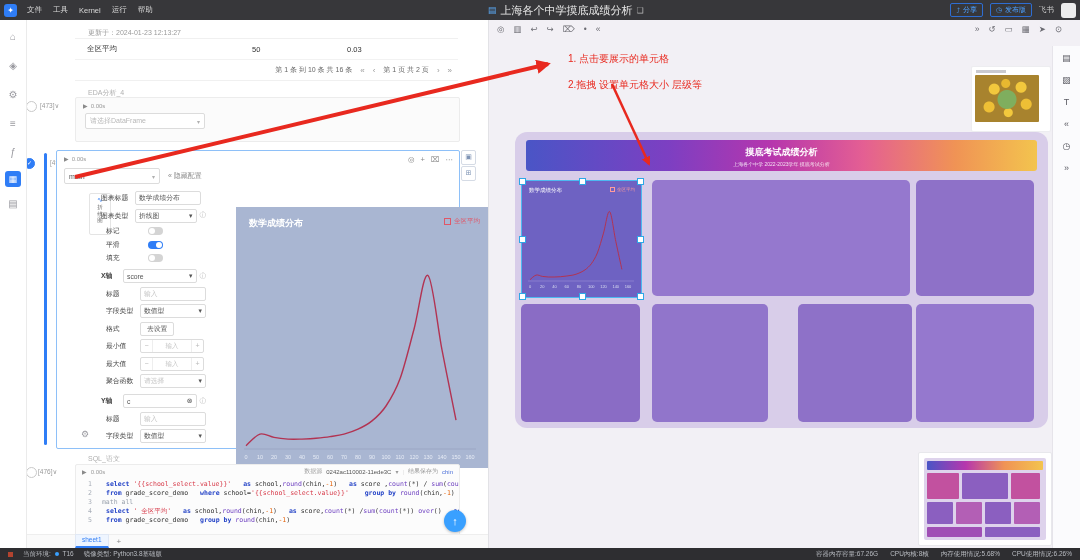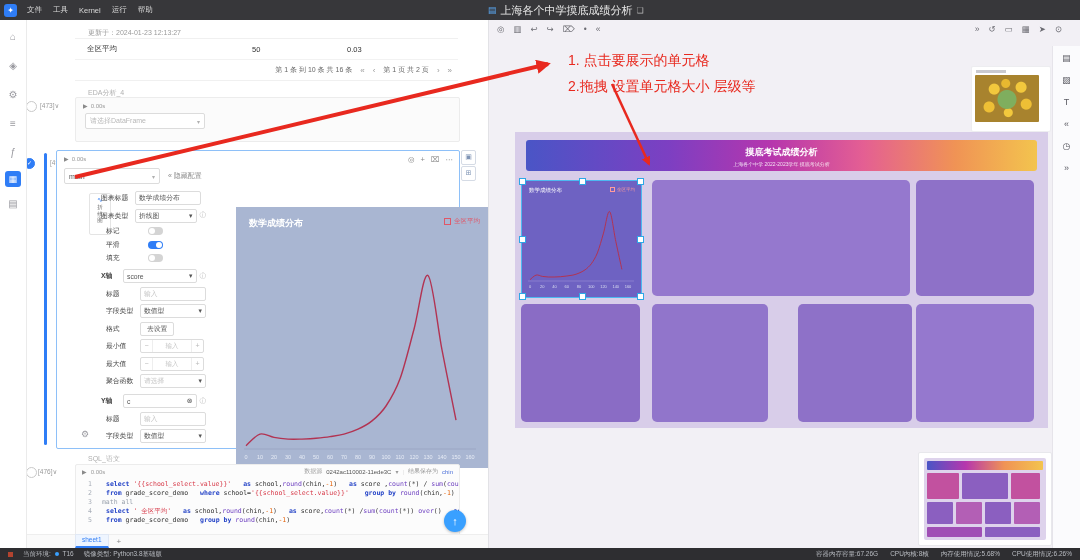--- a/index.html
+++ b/index.html
@@ -122,21 +122,21 @@
             color:#7f94b5;font-size:7px;line-height:12px;text-align:center;z-index:6;}
 
   
   .rpanel{position:absolute;left:489px;top:20px;width:591px;height:528px;background:#f2f0f5;overflow:hidden;}
   .divline{position:absolute;left:488px;top:20px;width:1px;height:528px;background:#e2e2e6;z-index:4;}
   .ptools-l{position:absolute;left:8px;top:4px;display:flex;gap:9px;color:#6b6b72;font-size:8.5px;}
   .ptools-r{position:absolute;right:18px;top:4px;display:flex;gap:9px;color:#6b6b72;font-size:8.5px;}
   .rstrip{position:absolute;right:0;top:26px;width:27px;height:502px;background:#fbfbfd;border-left:1px solid #e6e4ea;}
   .rstrip-ic{width:27px;height:20px;text-align:center;color:#5c5c64;font-size:9px;line-height:20px;margin-top:2px;}
 
-  .canvas{position:absolute;left:26px;top:112px;width:533px;height:296px;background:#d8cde9;border-radius:0;}
+  .canvas{position:absolute;left:26px;top:112px;width:533px;height:296px;background:#d8cde9;border-radius:12px;}
   .banner{position:absolute;left:11px;top:8px;width:511px;height:31px;border-radius:3px;
           background:linear-gradient(90deg,#4a55c6 0%,#7d3fc2 28%,#b636ad 48%,#e45f93 66%,#f09355 84%,#f3c44e 100%);
           color:#fff;text-align:center;}
   .banner .bt{font-size:9px;font-weight:bold;margin-top:6px;}
   .banner .bs{font-size:5px;opacity:.85;margin-top:2px;}
   .card{position:absolute;border-radius:5px;}
   .card.sel-card{background:#6e62c2;border:1px solid #4db8f0;border-radius:3px;}
   .hd{position:absolute;width:5px;height:5px;background:#fff;border:1px solid #2ea7e6;z-index:3;}
   .mini-ct{position:absolute;left:7px;top:6px;font-size:5.5px;color:#fff;}
   .mini-lg{position:absolute;right:6px;top:6px;display:flex;align-items:center;gap:2px;font-size:4.5px;color:#ff9b9b;}
@@ -157,21 +157,21 @@
             #a8832e;}
 
   .minidash{position:absolute;right:28px;bottom:2px;width:132px;height:92px;background:#fff;border:1px solid #e8e8ec;
             border-radius:2px;}
   .md-in{position:absolute;left:5px;top:5px;right:5px;bottom:5px;background:#ded3ec;border-radius:2px;}
   .md-h{position:absolute;left:3px;top:3px;right:3px;height:9px;border-radius:1px;
         background:linear-gradient(90deg,#4a55c6,#b636ad,#f09355,#f3c44e);}
   .md-b{position:absolute;border-radius:1px;}
 
   
-  .anno{position:absolute;color:#e8291f;font-size:14px;font-weight:500;z-index:40;}
+  .anno{position:absolute;color:#e8291f;font-size:10px;font-weight:500;z-index:40;}
   .arrows{position:absolute;left:0;top:0;width:1080px;height:560px;pointer-events:none;z-index:39;}
 
   
   .watermark{position:absolute;right:28px;bottom:14px;font-size:21px;font-weight:bold;color:#4b4f58;
              letter-spacing:1px;z-index:45;}
 
   
   .statusbar{position:absolute;left:0;bottom:0;width:1080px;height:12px;background:#2e2e31;color:#b9bcc2;
              font-size:6.5px;display:flex;align-items:center;justify-content:space-between;padding:0 8px;
              box-sizing:border-box;z-index:46;}
@@ -189,20 +189,32 @@
     <div class="logo">✦</div>
     <span class="menu">文件</span>
     <span class="menu">工具</span>
     <span class="menu">Kernel</span>
     <span class="menu">运行</span>
     <span class="menu">帮助</span>
     <div class="doc-title-wrap">
       <span class="doc-icon">▤</span>
       <span class="doc-title">上海各个中学摸底成绩分析</span>
       <span class="bm-icon">❏</span>
+    </div>
+    <div class="tb-right">
+      <div class="tb-btn">
+        <span>⤴</span>
+        <span>分享</span>
+      </div>
+      <div class="tb-btn">
+        <span>◷</span>
+        <span>发布版</span>
+      </div>
+      <span class="ws-label">飞书</span>
+      <div class="avatar"></div>
     </div>
   </div>
 
   <div class="rail">
     <div class="rail-ic">⌂</div>
     <div class="rail-ic">◈</div>
     <div class="rail-ic">⚙</div>
     <div class="rail-ic">≡</div>
     <div class="rail-ic">ƒ</div>
     <div class="rail-ic active">▦</div>

